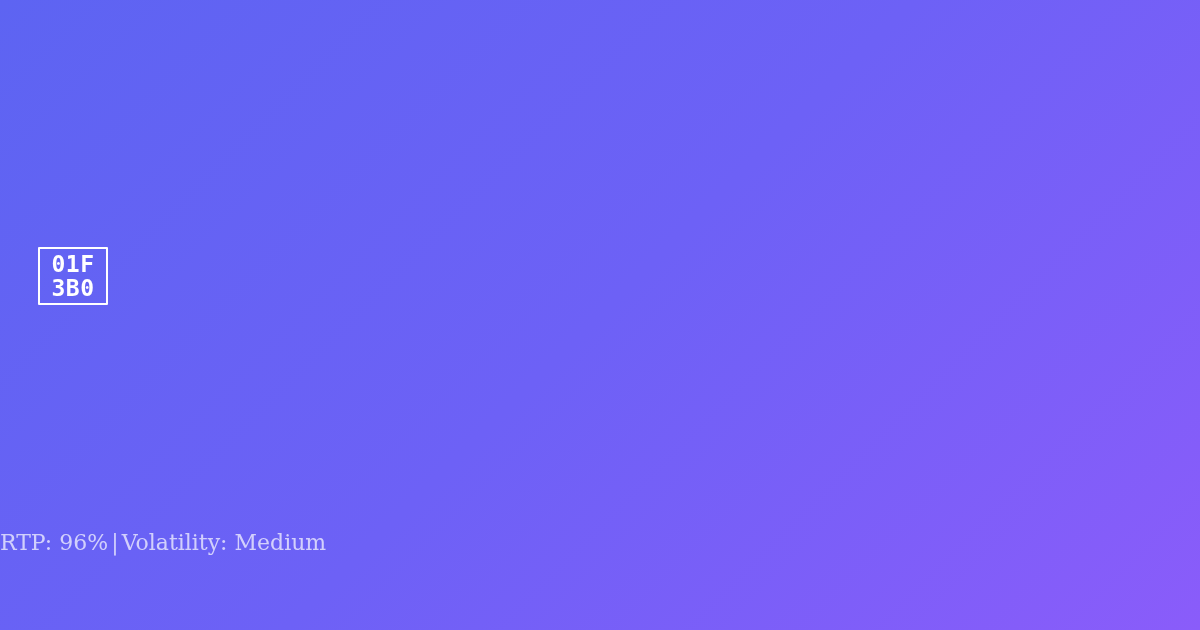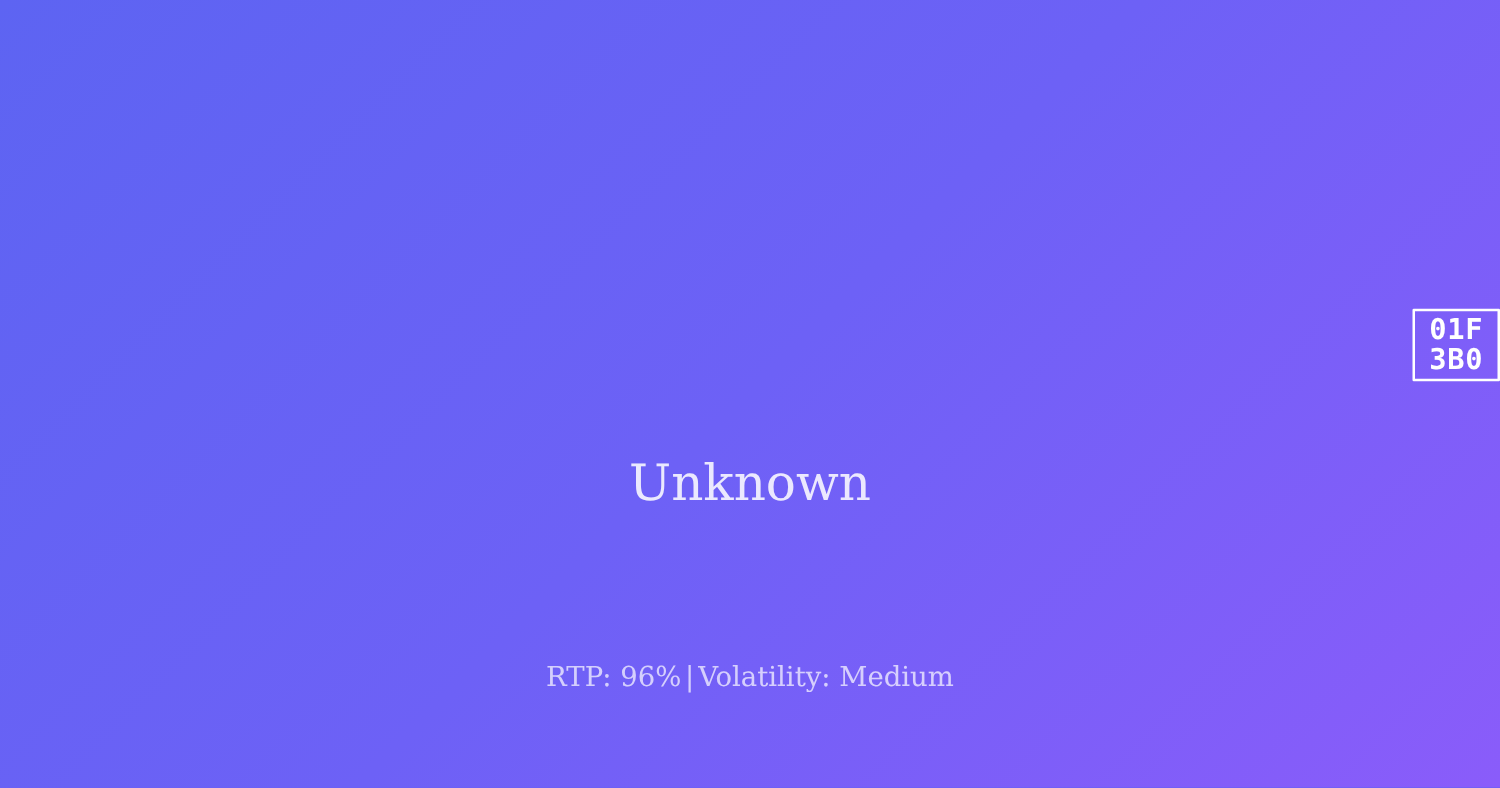--- a/index.html
+++ b/index.html
@@ -29,23 +29,24 @@
 
   
   #title-row {
     position: absolute;
     left: 0;
     right: 0;
     top: 231px;
     height: 90px;
     display: flex;
     align-items: center;
-    justify-content: flex-end;
+    justify-content: flex-start;
     gap: 29px;
     white-space: nowrap;
+    padding-left: 38px;
   }
 
   
   .tofu-glyph {
     display: inline-flex;
     flex-direction: column;
     align-items: center;
     justify-content: center;
     width: 70px;
     height: 58px;
@@ -84,21 +85,20 @@
     line-height: 48px;
     color: rgba(255, 255, 255, 0.86);
   }
 
   
   #meta-line {
     position: absolute;
     left: 0;
     right: 0;
     top: 528px;
-    text-align: center;
     font-family: "DejaVu Serif", "Liberation Serif", serif;
     font-weight: normal;
     font-size: 22px;
     line-height: 30px;
     color: rgba(255, 255, 255, 0.70);
     white-space: nowrap;
   }
   #meta-line .sep { padding: 0 3px; }
 </style>
 </head>
@@ -108,19 +108,18 @@
 
   <div id="title-row">
 
     <span class="tofu-glyph" title="U+1F3B0">
       <span>01F</span>
       <span>3B0</span>
     </span>
 
   </div>
 
-  <div id="game-subtitle">Unknown</div>
 
   <div id="meta-line">
     <span>RTP:</span><span>&nbsp;</span><span>96%</span><span class="sep">|</span><span>Volatility:</span><span>&nbsp;</span><span>Medium</span>
   </div>
 
 </div>
 
 </body></html>

